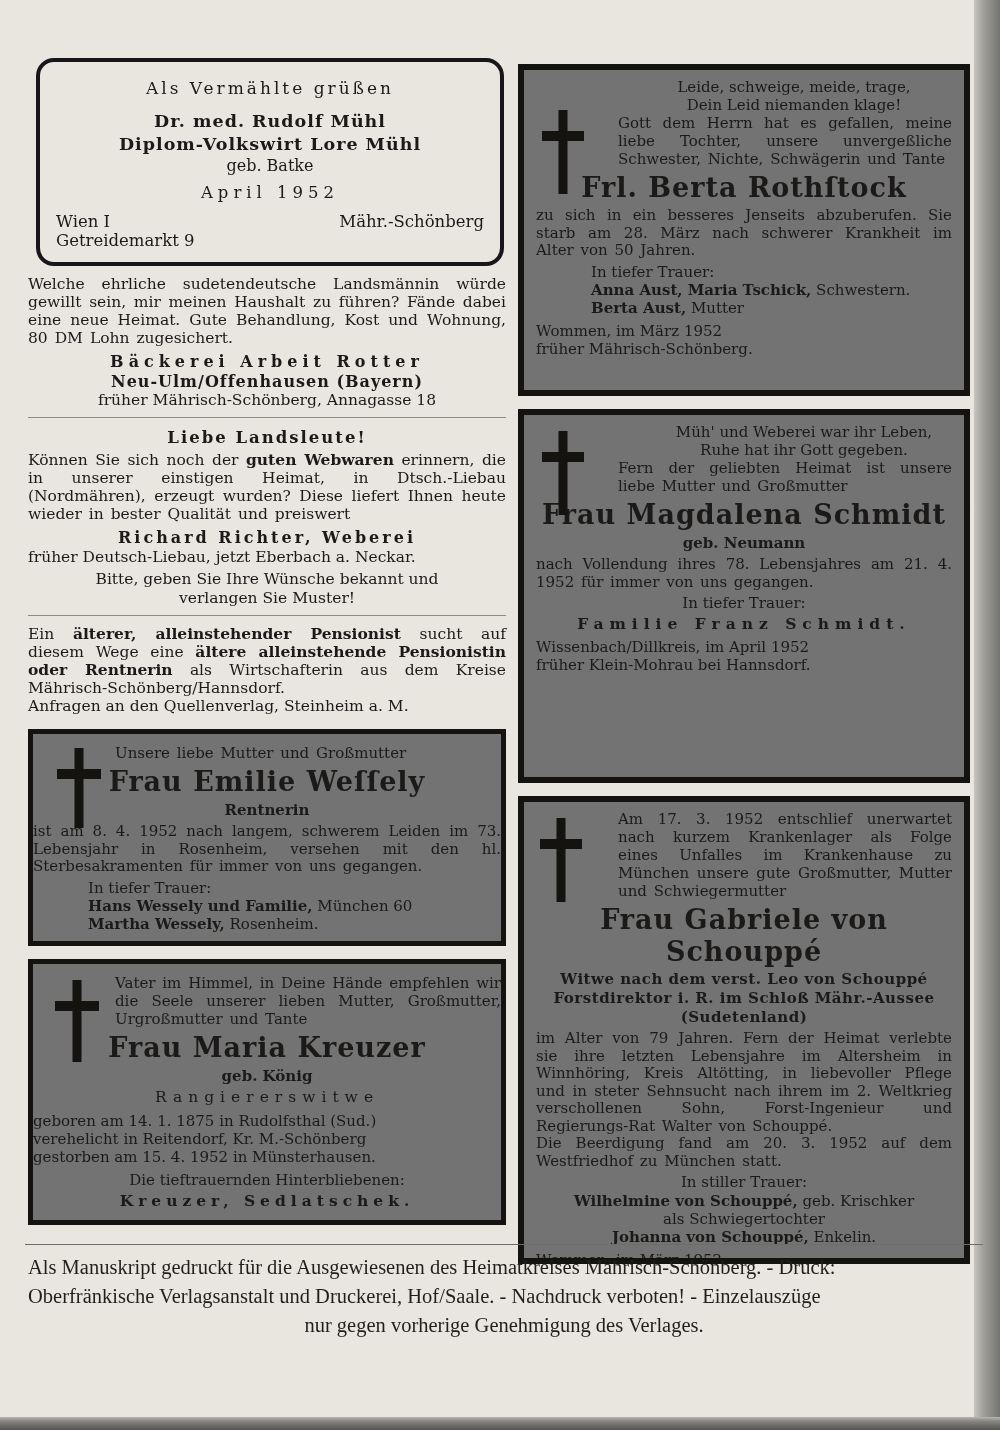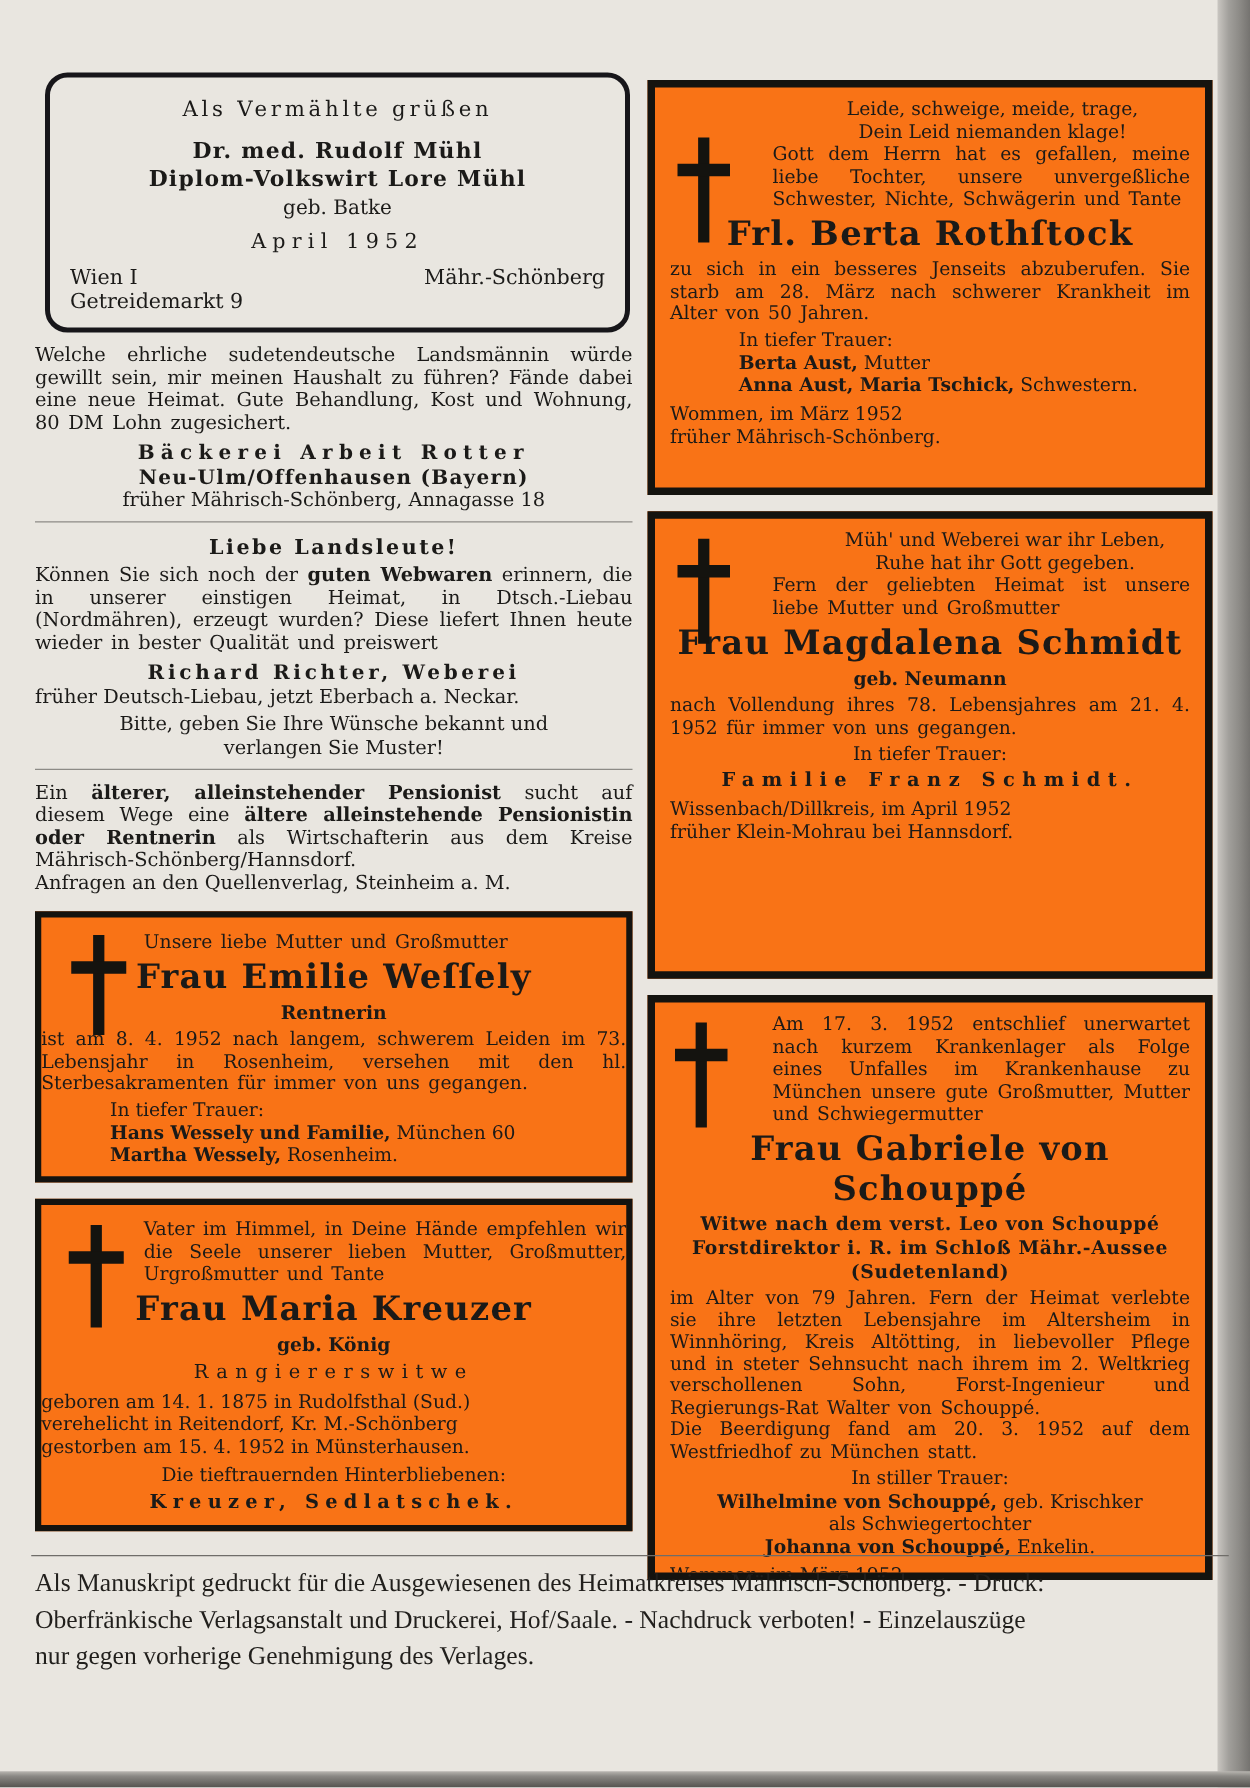--- a/index.html
+++ b/index.html
@@ -34,21 +34,21 @@
   
   .ad{font-size:15.5px;line-height:18px;margin-top:9px;}
   .ad-sig{font-weight:bold;text-align:center;letter-spacing:5px;font-size:16px;margin-top:5px;line-height:20px;}
   .ad-sig2{font-weight:bold;text-align:center;letter-spacing:1px;font-size:16px;line-height:19px;}
   .ad-center{text-align:center;line-height:19px;}
   .ad-heading{font-weight:bold;text-align:center;font-size:16.5px;letter-spacing:2px;line-height:21px;margin-bottom:3px;}
   .rule{border-top:1px solid #8d8b86;margin-top:7px;}
   b.inb{font-weight:bold;}
 
   
-  .obit-box{position:relative;border:5px solid #14130f;background:#f97316;
+  .obit-box{position:relative;border:5px solid #14130f;background:#737373;
     font-size:15px;line-height:17.5px;}
   .col-right .obit-box{border-width:6px;margin-bottom:13px;overflow:hidden;padding:8px 12px 6px;}
   .col-left .obit-box{padding:10px 0 8px;}
   .cross{position:absolute;}
   .cross::before{content:"";position:absolute;left:50%;transform:translateX(-50%);top:0;width:9px;height:100%;background:#14130f;}
   .cross::after{content:"";position:absolute;top:21px;left:0;width:100%;height:10px;background:#14130f;}
   .obit-motto{margin-left:100px;text-align:center;line-height:18px;}
   .obit-intro{margin-left:82px;text-align:justify;word-spacing:2px;line-height:18px;}
   .obit-name{font-family:"DejaVu Serif",serif;font-weight:bold;text-align:center;
     font-size:27px;line-height:32px;letter-spacing:1px;margin:4px 0 2px;}
@@ -62,21 +62,21 @@
   .mourn-spaced{font-weight:bold;text-align:center;letter-spacing:6px;font-size:15.5px;line-height:22px;}
   .place-line{line-height:18px;}
   .place-block{margin-top:5px;}
   .widow-line{font-weight:bold;text-align:center;line-height:19px;letter-spacing:0.5px;}
 
   
   .footer-rule{position:absolute;left:25px;top:1244px;width:958px;border-top:1.5px solid #6f6d69;}
   .footer{position:absolute;left:28px;top:1253px;width:952px;
     font-family:"Liberation Serif",serif;font-size:20.5px;line-height:29px;color:#211f1c;}
   .footer .f-line{text-align:justify;}
-  .footer .f-last{text-align:left;}
+  .footer .f-last{text-align:center;}
 </style>
 </head>
 <body>
 
 <div class="page">
   <div class="scan-right"></div>
   <div class="scan-bottom"></div>
 
   <div class="col col-left">
 
@@ -148,22 +148,22 @@
     <div class="obit-box" style="height:306px;">
       <div class="cross" style="left:18px;top:40px;width:42px;height:84px;"></div>
       <div class="obit-motto">
         <div>Leide, schweige, meide, trage,</div>
         <div>Dein Leid niemanden klage!</div>
       </div>
       <p class="obit-intro">Gott dem Herrn hat es gefallen, meine liebe Tochter, unsere unvergeßliche Schwester, Nichte, Schwägerin und Tante</p>
       <div class="obit-name">Frl. Berta Rothſtock</div>
       <p class="obit-body">zu sich in ein besseres Jenseits abzuberufen. Sie starb am 28. März nach schwerer Krankheit im Alter von 50 Jahren.</p>
       <div class="mourn-label mourn-indent">In tiefer Trauer:</div>
+      <div class="mourner mourn-indent place-line"><b>Anna Aust, Maria Tschick,</b><span> Schwestern.</span></div>
       <div class="mourner mourn-indent place-line"><b>Berta Aust,</b><span> Mutter</span></div>
-      <div class="mourner mourn-indent place-line"><b>Anna Aust, Maria Tschick,</b><span> Schwestern.</span></div>
       <div class="place-block place-line">Wommen, im März 1952</div>
       <div class="place-line">früher Mährisch-Schönberg.</div>
     </div>
 
     <div class="obit-box" style="height:348px;">
       <div class="cross" style="left:18px;top:16px;width:42px;height:84px;"></div>
       <div class="obit-motto" style="margin-left:120px;">
         <div>Müh' und Weberei war ihr Leben,</div>
         <div>Ruhe hat ihr Gott gegeben.</div>
       </div>

